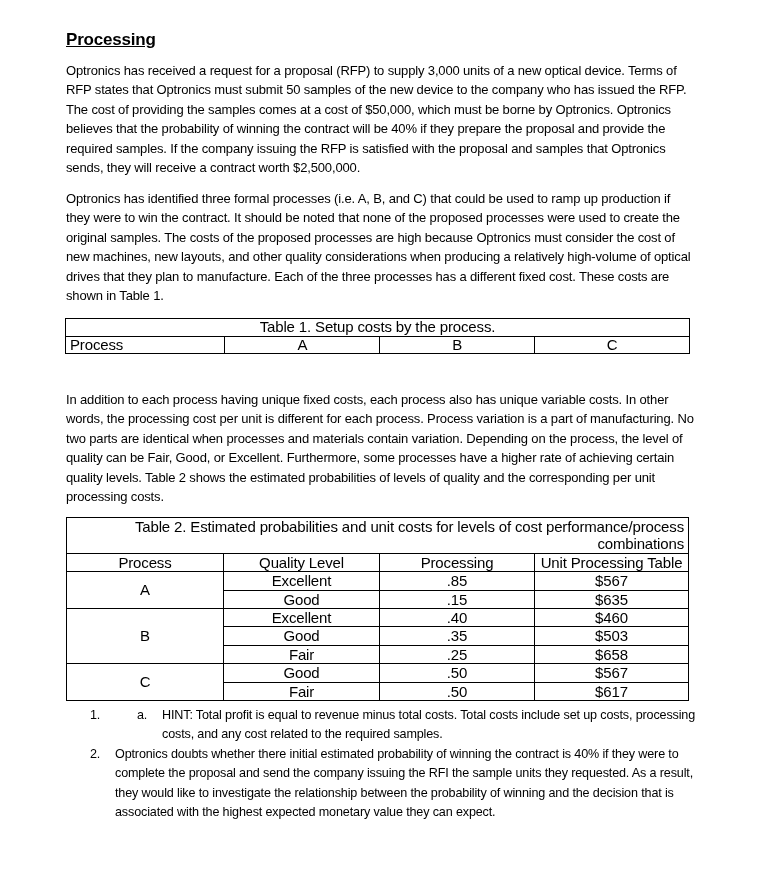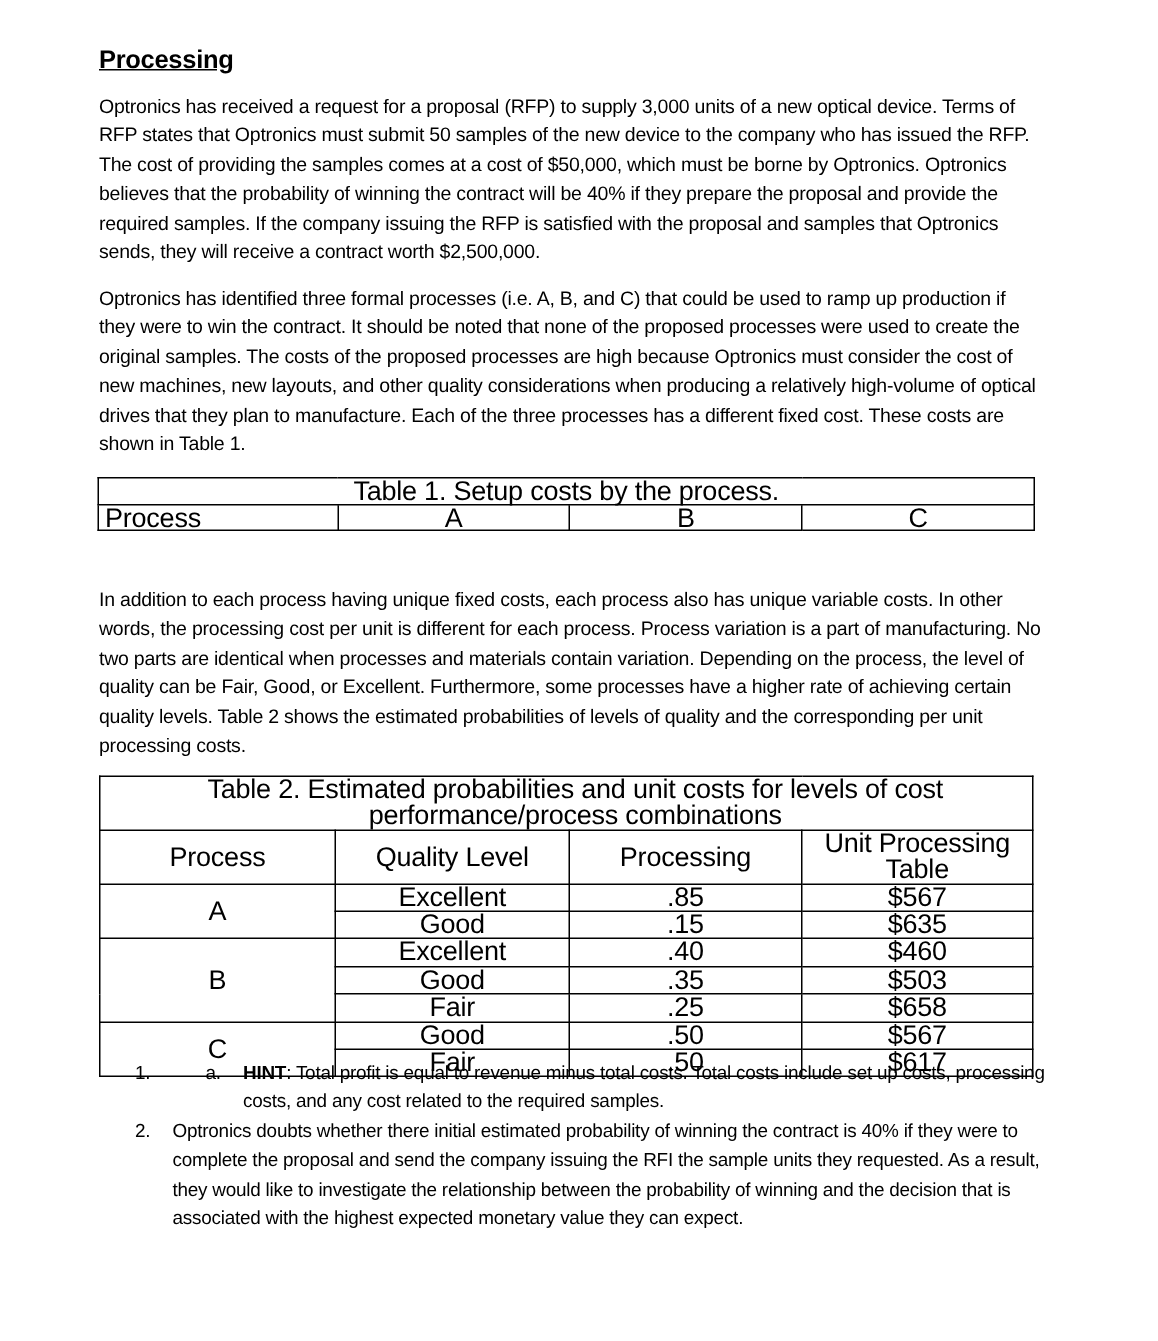--- a/index.html
+++ b/index.html
@@ -14,40 +14,40 @@
     letter-spacing: -0.2px;
   }
   .para {
     position: absolute; left: 66px; width: 630px;
     font-size: 13px; line-height: 19.4px; letter-spacing: -0.15px;
   }
   #p1 { top: 61px; }
   #p2 { top: 189px; }
   #p3 { top: 390px; }
 
-  table { border-collapse: collapse; position: absolute; font-size: 18px; letter-spacing: -0.15px; }
+  table { border-collapse: collapse; position: absolute; font-size: 15px; letter-spacing: -0.15px; }
   table td { border: 1px solid #000; padding: 0 4px; height: 16.5px; line-height: 16.5px; }
   #t1 { left: 65px; top: 318px; width: 625px; }
   #t1 td.cap { text-align: center; }
   #t1 td.lbl { text-align: left; width: 152px; }
   #t1 td.val { text-align: center; width: 148px; }
 
   #t2 { left: 66px; top: 517px; width: 623px; }
   #t2 td { text-align: center; height: 17.4px; line-height: 17.4px; }
-  #t2 td.cap { text-align: center; padding-left: 16px; }
+  #t2 td.cap { text-align: right; padding-left: 16px; }
   #t2 td.c1 { width: 148px; }
   #t2 td.c2 { width: 147px; }
   #t2 td.c3 { width: 146px; }
 
   .qlist { position: absolute; left: 90px; top: 706px; width: 610px; font-size: 12.6px; line-height: 19.4px; letter-spacing: -0.15px; }
   .qitem { position: relative; padding-left: 25px; }
   .qnum { position: absolute; left: 0; top: 0; }
   .sub { position: relative; padding-left: 72px; }
   .subletter { position: absolute; left: 47px; top: 0; }
-  .bold { font-weight: bold; margin-top: 34px; }
+  .bold { font-weight: normal; margin-top: 34px; }
 </style>
 </head>
 <body>
 
 <div class="page">
 
   <div class="title">Processing</div>
 
   <div class="para" id="p1">Optronics has received a request for a proposal (RFP) to supply 3,000 units of a new optical device. Terms of RFP states that Optronics must submit 50 samples of the new device to the company who has issued the RFP. The cost of providing the samples comes at a cost of $50,000, which must be borne by Optronics. Optronics believes that the probability of winning the contract will be 40% if they prepare the proposal and provide the required samples. If the company issuing the RFP is satisfied with the proposal and samples that Optronics sends, they will receive a contract worth $2,500,000.</div>
   <div class="para" id="p2">Optronics has identified three formal processes (i.e. A, B, and C) that could be used to ramp up production if they were to win the contract. It should be noted that none of the proposed processes were used to create the original samples. The costs of the proposed processes are high because Optronics must consider the cost of new machines, new layouts, and other quality considerations when producing a relatively high-volume of optical drives that they plan to manufacture. Each of the three processes has a different fixed cost. These costs are shown in Table 1.</div>

